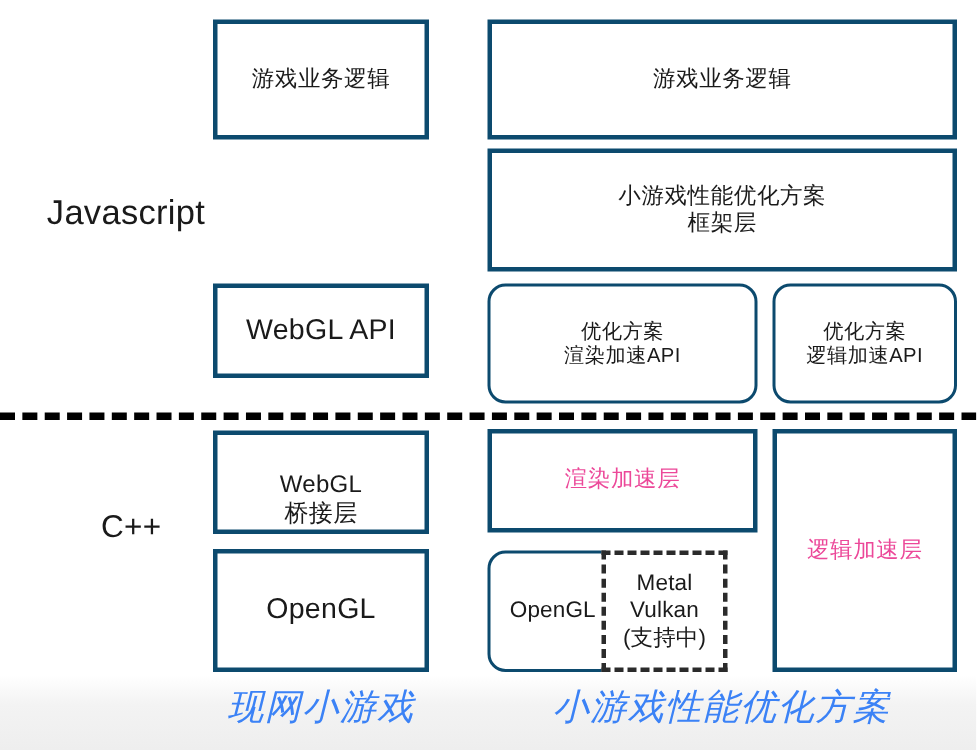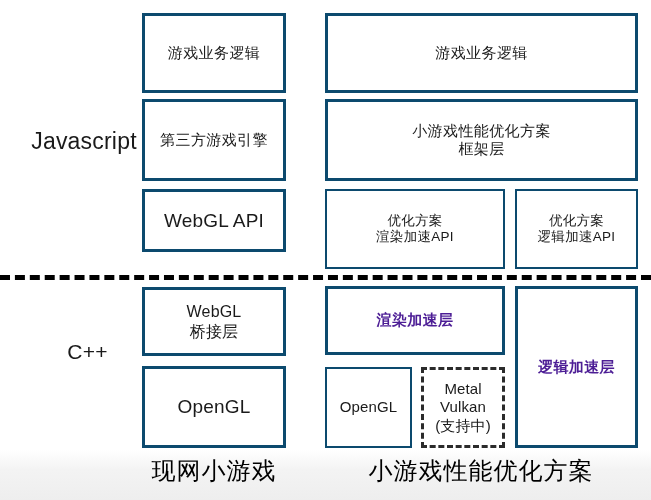--- a/index.html
+++ b/index.html
@@ -30,77 +30,75 @@
     box-sizing: border-box;
     border: 3px solid #0c4a6e;
     background: #ffffff;
     display: flex;
     align-items: center;
     justify-content: center;
     text-align: center;
     line-height: 1.22;
     white-space: pre-line;
   }
-  .box.thin { border-width: 2px; }
+  .box.thin { border-width: 2px; border-radius: 12px; }
   .box.dashed {
     border-style: dashed;
     border-width: 3px;
     border-color: #2b2b2b;
   }
   .box .txt {
     display: block;
     white-space: pre-line;
   }
   .cjk  { font-size: 15px; letter-spacing: 0.4px; }
   .cjk-sm { font-size: 13.5px; letter-spacing: 0.3px; }
   .latin { font-size: 19px; letter-spacing: 0.2px; }
   .latin-sm { font-size: 16px; letter-spacing: 0.2px; }
   .latin-xs { font-size: 15px; letter-spacing: 0.1px; }
-  .red { color: #4c1d95; font-weight: 700; }
+  .red { color: #ec4899; font-weight: 400; }
   .side-label {
     position: absolute;
     text-align: center;
     color: #1a1a1a;
     font-size: 23px;
     letter-spacing: 0.2px;
   }
   .side-label.small { font-size: 21px; }
   .divider {
     position: absolute;
     left: 0;
     width: 651px;
     height: 0;
     border-top: 5px dashed #000000;
   }
   .col-caption {
     position: absolute;
     text-align: center;
     font-size: 24px;
     letter-spacing: 1px;
-    color: #000000;
+    color: #3b82f6;
+    font-style: italic;
   }
 </style>
 </head>
 <body>
 
 <div id="page">
 
   <div class="bottom-band"></div>
 
   <div class="side-label" style="left:2px; top:128px; width:140px;padding-left:12px;">Javascript</div>
 
   <div class="side-label small" style="left:0; top:340px; width:175px;">C++</div>
 
   <div class="box" style="left:142px; top:13px; width:144px; height:80px;">
     <span class="txt cjk">游戏业务逻辑</span>
   </div>
 
-  <div class="box" style="left:142px; top:99px; width:144px; height:82px;">
-    <span class="txt cjk">第三方游戏引擎</span>
-  </div>
 
   <div class="box" style="left:142px; top:189px; width:144px; height:63px;">
     <span class="txt latin">WebGL API</span>
   </div>
 
   <div class="box" style="left:325px; top:13px; width:313px; height:80px;">
     <span class="txt cjk">游戏业务逻辑</span>
   </div>
 
   <div class="box" style="left:325px; top:99px; width:313px; height:82px;">
@@ -113,38 +111,38 @@
 渲染加速API</span>
   </div>
 
   <div class="box thin" style="left:515px; top:189px; width:123px; height:80px;">
     <span class="txt cjk-sm">优化方案
 逻辑加速API</span>
   </div>
 
   <div class="divider" style="top:275px;"></div>
 
-  <div class="box" style="left:142px; top:287px; width:144px; height:69px;">
+  <div class="box" style="left:142px; top:287px; width:144px; height:69px;align-items:flex-end;">
     <span class="txt latin-sm">WebGL
 桥接层</span>
   </div>
 
   <div class="box" style="left:142px; top:366px; width:144px; height:82px;">
     <span class="txt latin">OpenGL</span>
   </div>
 
   <div class="box" style="left:325px; top:286px; width:180px; height:69px;">
     <span class="txt cjk red">渲染加速层</span>
   </div>
 
   <div class="box thin" style="left:325px; top:367px; width:87px; height:81px;">
     <span class="txt latin-xs">OpenGL</span>
   </div>
 
-  <div class="box dashed" style="left:421px; top:367px; width:84px; height:81px;">
+  <div class="box dashed" style="left:401px; top:367px; width:84px; height:81px;">
     <span class="txt latin-xs">Metal
 Vulkan
 (支持中)</span>
   </div>
 
   <div class="box" style="left:515px; top:286px; width:123px; height:162px;">
     <span class="txt cjk red">逻辑加速层</span>
   </div>
 
   <div class="col-caption" style="left:124px; top:455px; width:180px;">现网小游戏</div>

